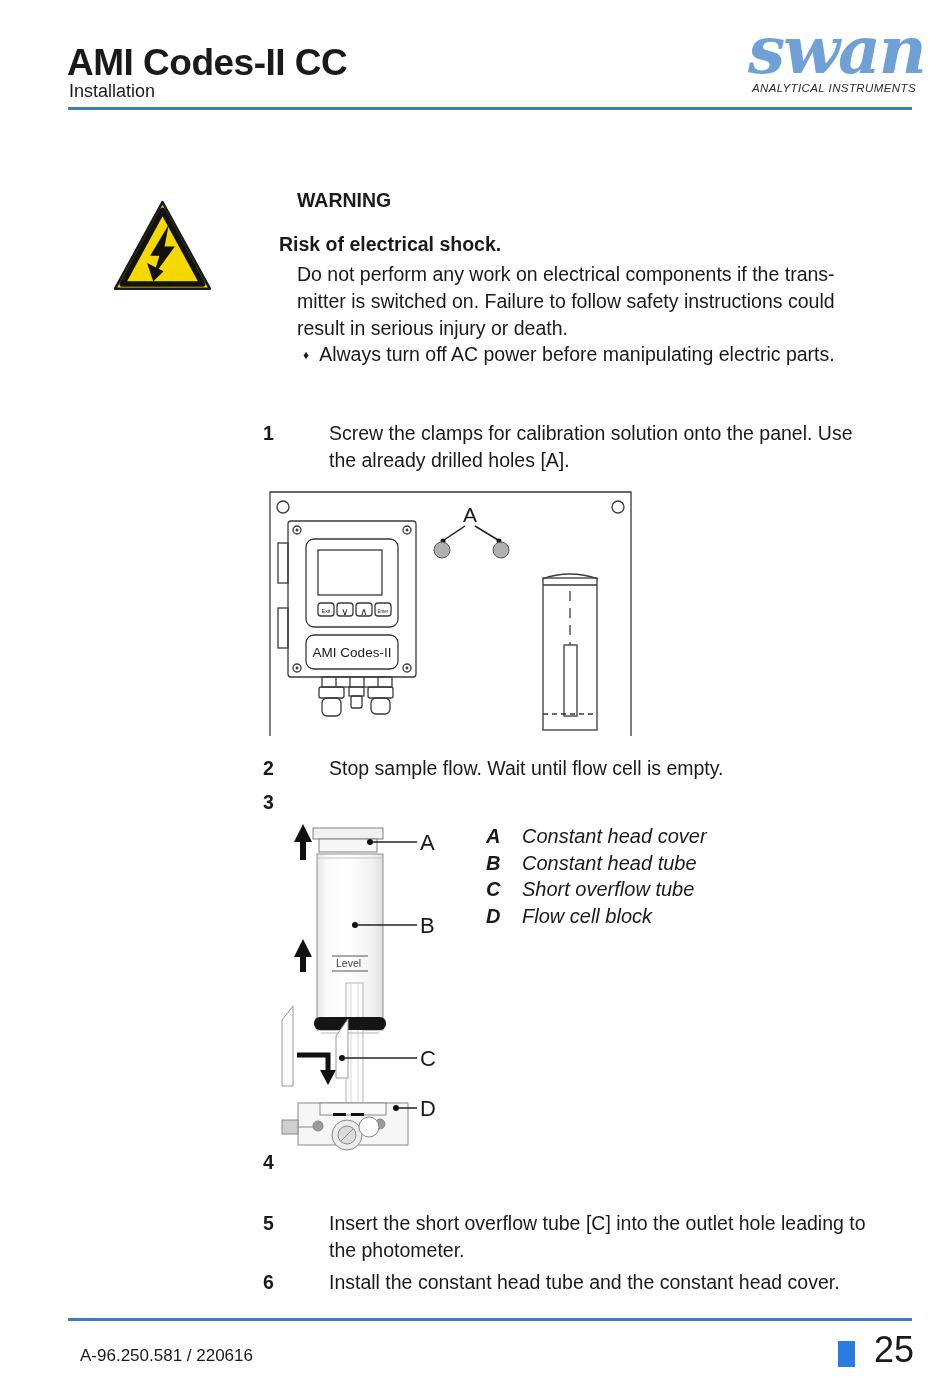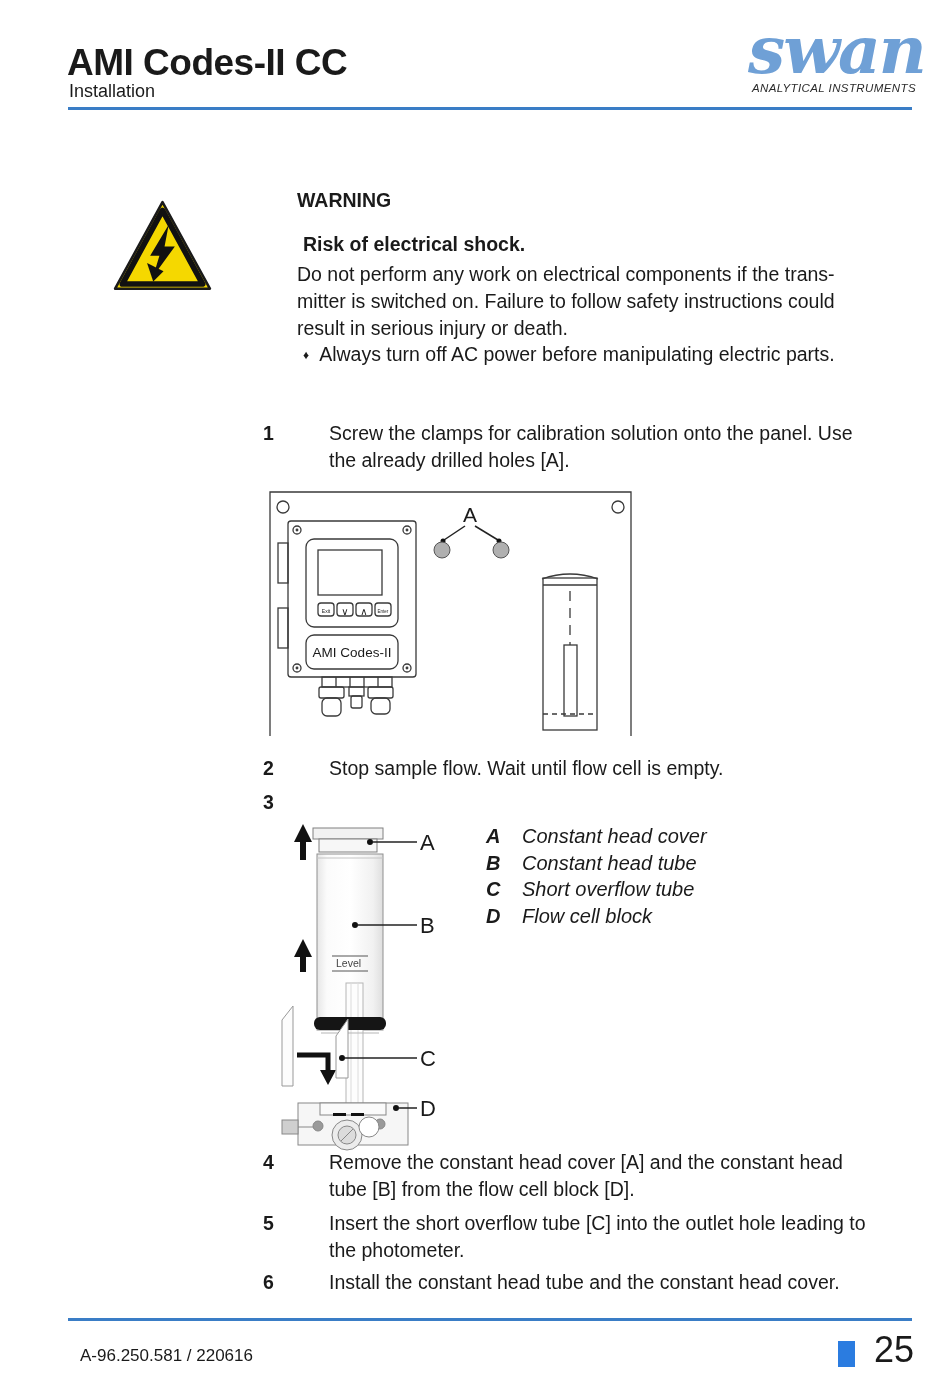--- a/index.html
+++ b/index.html
@@ -19,21 +19,21 @@
     font-family:"DejaVu Serif", serif; font-style:italic; font-weight:bold;
     font-size:66px; line-height:72px; color:#6FA0D6; letter-spacing:-2px;
   }
   .logo-tag { font-size:11.5px; font-style:italic; color:#2a2a2a; letter-spacing:0.4px; margin-top:-4px; }
   .rule { height:3px; background:#3A7DC6; }
   .header-rule { left:68px; top:107px; width:844px; }
   .footer-rule { left:68px; top:1318px; width:844px; }
 
   
   .warn-head { left:297px; top:189px; font-size:19.5px; font-weight:bold; }
-  .warn-sub  { left:303px; top:233px; font-size:19.5px; font-weight:bold; }
+  .warn-sub  { left:279px; top:233px; font-size:19.5px; font-weight:bold; }
   .warn-body { left:297px; top:261px; width:640px; font-size:19.5px; line-height:27px; }
   .warn-bullet { left:303px; top:341px; font-size:19.5px; line-height:27px; display:flex; align-items:baseline; }
   .warn-bullet .diamond { font-size:12px; margin-right:10px; position:relative; top:-2px; }
   .ml { white-space:pre-line; }
 
   
   .step { position:absolute; left:263px; width:660px; display:flex; font-size:19.5px; line-height:27px; }
   .step .num { font-weight:bold; width:34px; flex:0 0 34px; }
   .step .txt { white-space:pre-line;margin-left:32px; }
 
@@ -89,22 +89,20 @@
 </div>
 <div class="step" style="top:755px;">
   <span class="num">2</span>
   <span class="txt">Stop sample flow. Wait until flow cell is empty.</span>
 </div>
 <div class="step" style="top:789px;">
   <span class="num">3</span>
 </div>
 <div class="step" style="top:1149px;">
   <span class="num">4</span>
-  <span class="txt">Remove the constant head cover [A] and the constant head
-tube [B] from the flow cell block [D].</span>
 </div>
 <div class="step" style="top:1210px;">
   <span class="num">5</span>
   <span class="txt">Insert the short overflow tube [C] into the outlet hole leading to
 the photometer.</span>
 </div>
 <div class="step" style="top:1269px;">
   <span class="num">6</span>
   <span class="txt">Install the constant head tube and the constant head cover.</span>
 </div>

